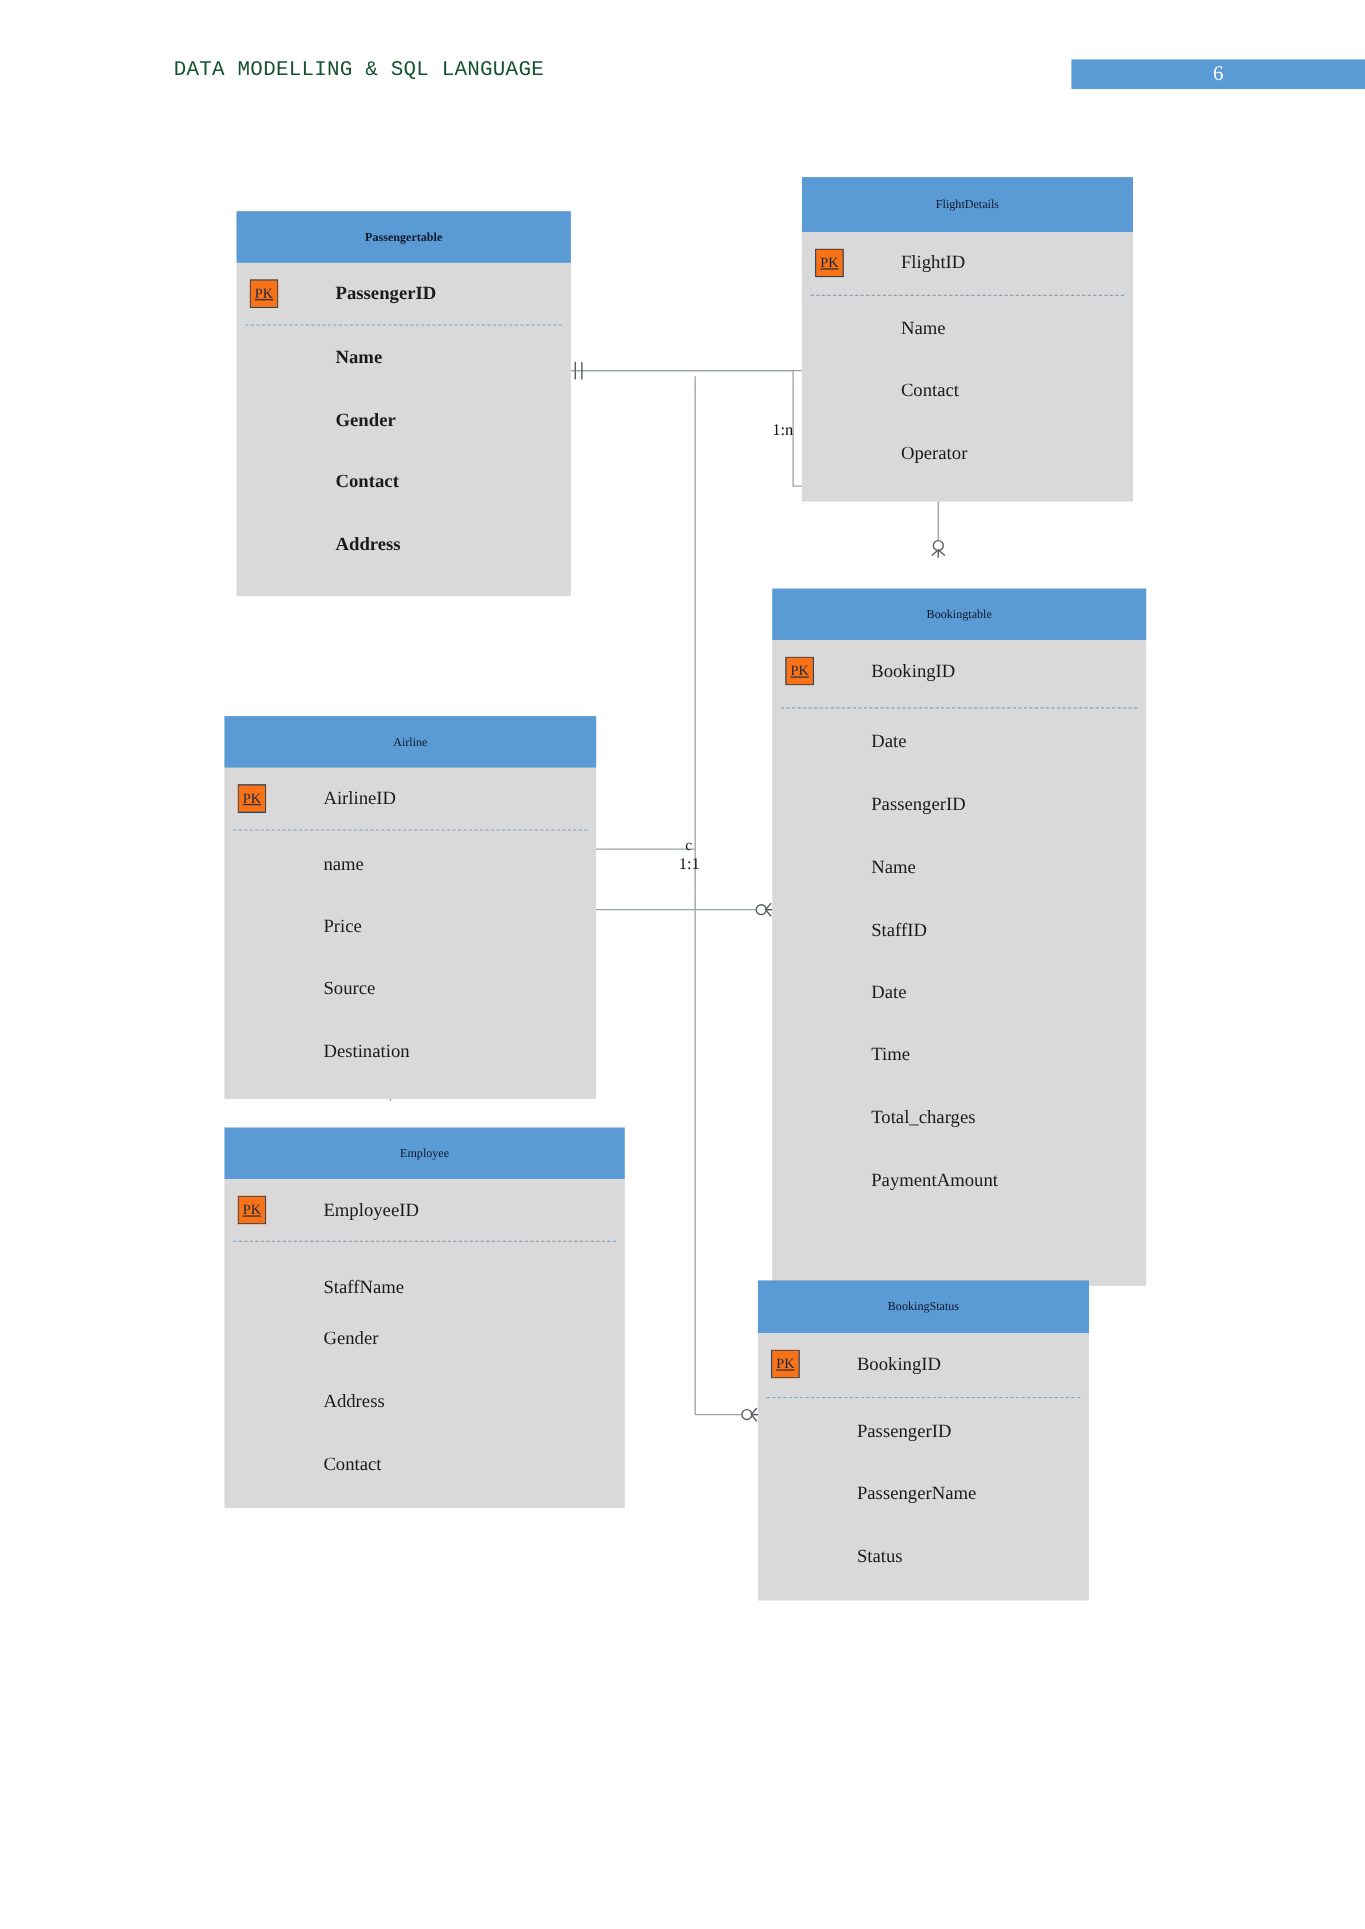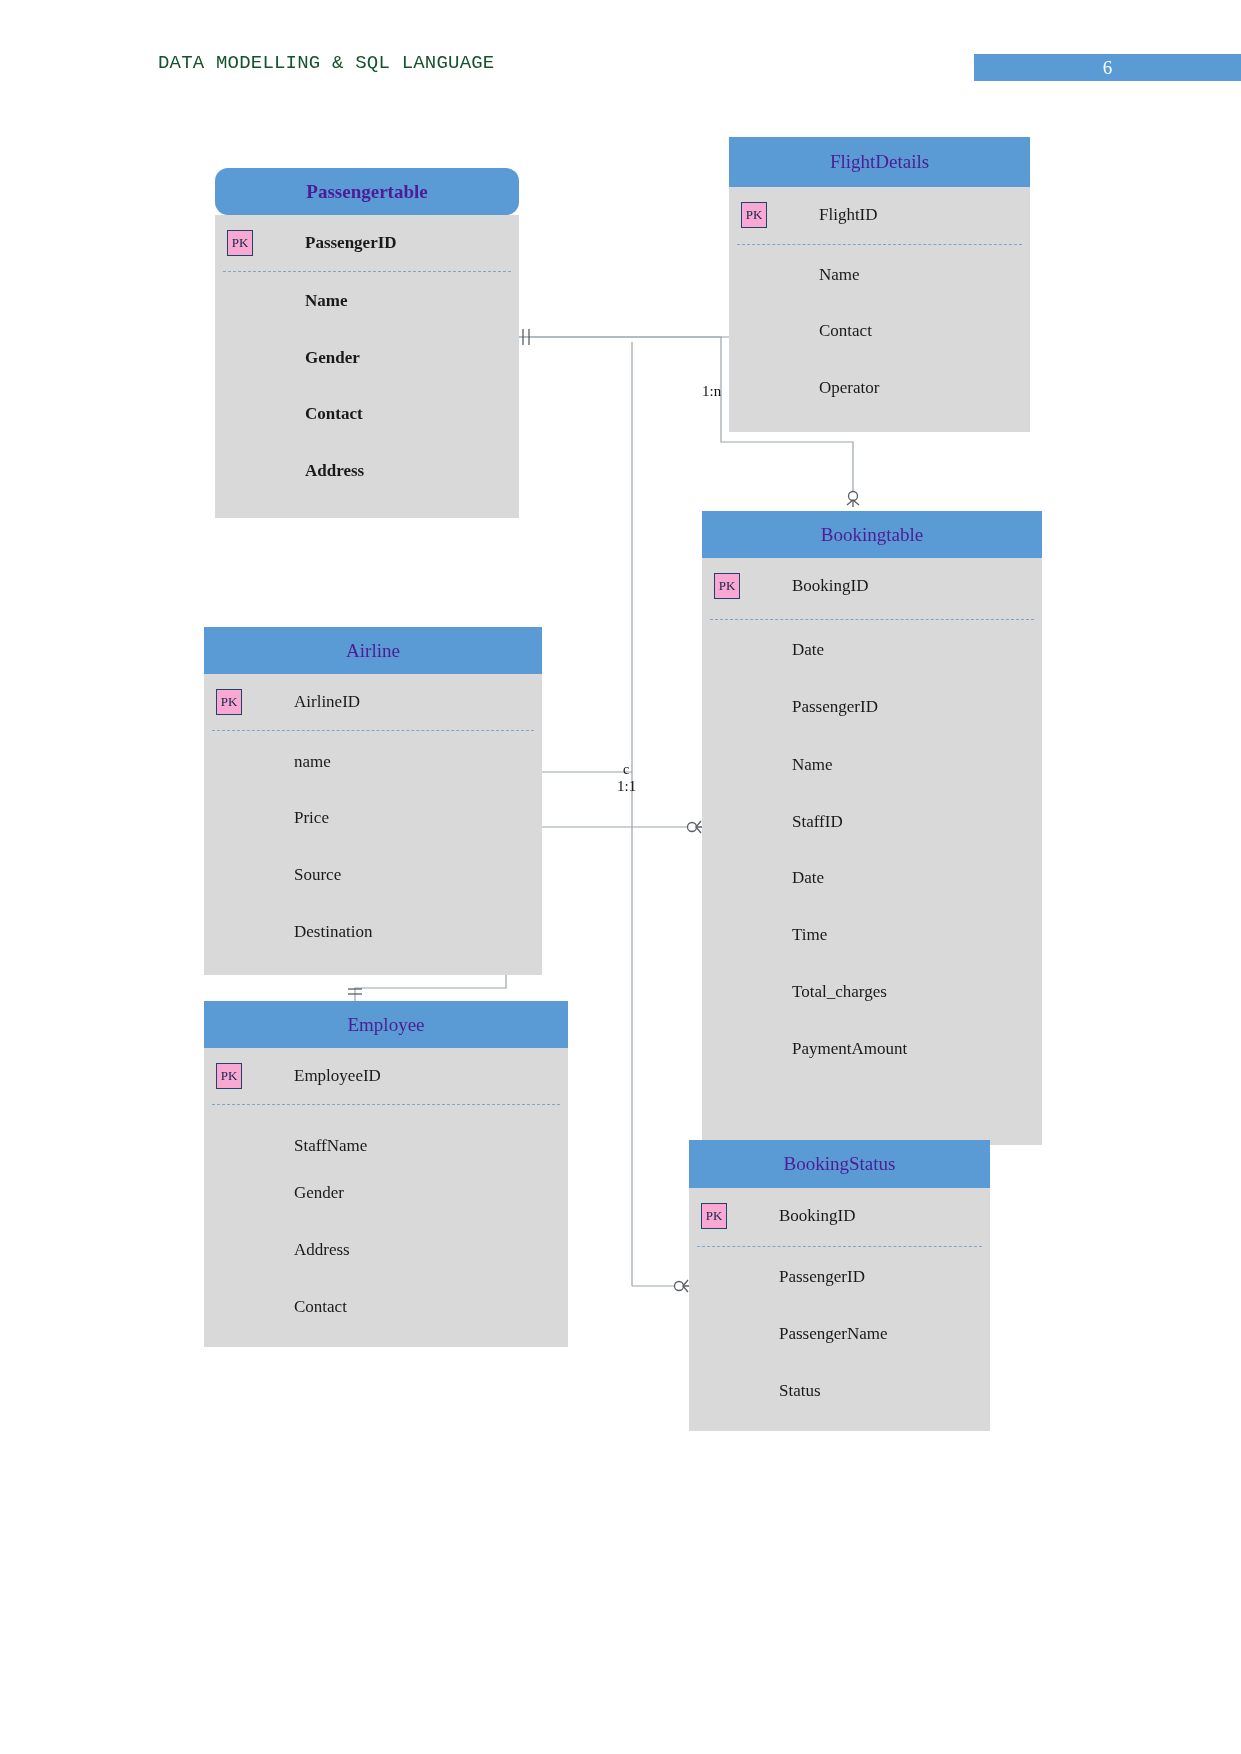--- a/index.html
+++ b/index.html
@@ -17,45 +17,46 @@
   }
   .page-badge{
     position:absolute;left:974px;top:54px;width:267px;height:27px;
     background:#5b9bd5;color:#ffffff;font-size:19px;
     display:flex;align-items:center;justify-content:center;
   }
 
   
   .entity{position:absolute;box-sizing:border-box;}
   .entity .ent-head{
-    background:#5b9bd5;color:#4c1d95;
+    background:#5b9bd5;color:#0f172a;
     display:flex;align-items:center;justify-content:center;
-    font-size:19px;box-sizing:border-box;
+    font-size:11px;box-sizing:border-box;margin-top:24px;
   }
   .entity .ent-body{
     background:#d9d9d9;position:relative;box-sizing:border-box;
     height:calc(100% - 47px);
   }
   .attr{
     position:absolute;left:0;width:100%;height:56px;
     display:flex;align-items:center;box-sizing:border-box;
   }
   .attr .pk-badge{
     position:absolute;left:12px;top:50%;transform:translateY(-50%);
-    width:26px;height:26px;background:#f9a8d4;color:#0f2747;
+    width:26px;height:26px;background:#f97316;color:#0f2747;
     font-size:13px;display:flex;align-items:center;justify-content:center;
     box-shadow:inset 0 0 0 1px #1f4468;
+    text-decoration:underline;
   }
   .attr .attr-name{position:absolute;left:90px;font-size:17px;color:#1a1a1a;}
   .sep{
     position:absolute;left:8px;right:8px;height:0;
     border-top:1px dashed #7fa6c8;
   }
   
-  .bold .ent-head, .bold .attr-name{font-weight:bold;border-radius:13px;}
+  .bold .ent-head, .bold .attr-name{font-weight:bold;}
 
   
   #passengertable{left:215px;top:168px;width:304px;height:350px;}
   #passengertable .ent-head{height:47px;}
   #flightdetails{left:729px;top:137px;width:301px;height:292px;}
   #flightdetails .ent-head{height:50px;}
   #bookingtable{left:702px;top:511px;width:340px;height:634px;}
   #bookingtable .ent-head{height:47px;}
   #airline{left:204px;top:627px;width:338px;height:348px;}
   #airline .ent-head{height:47px;}

